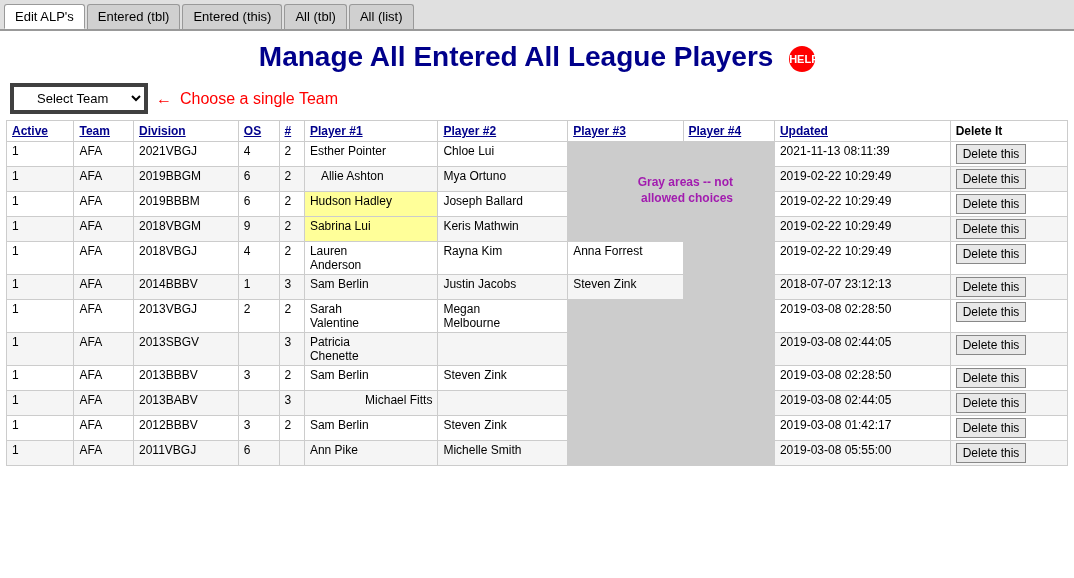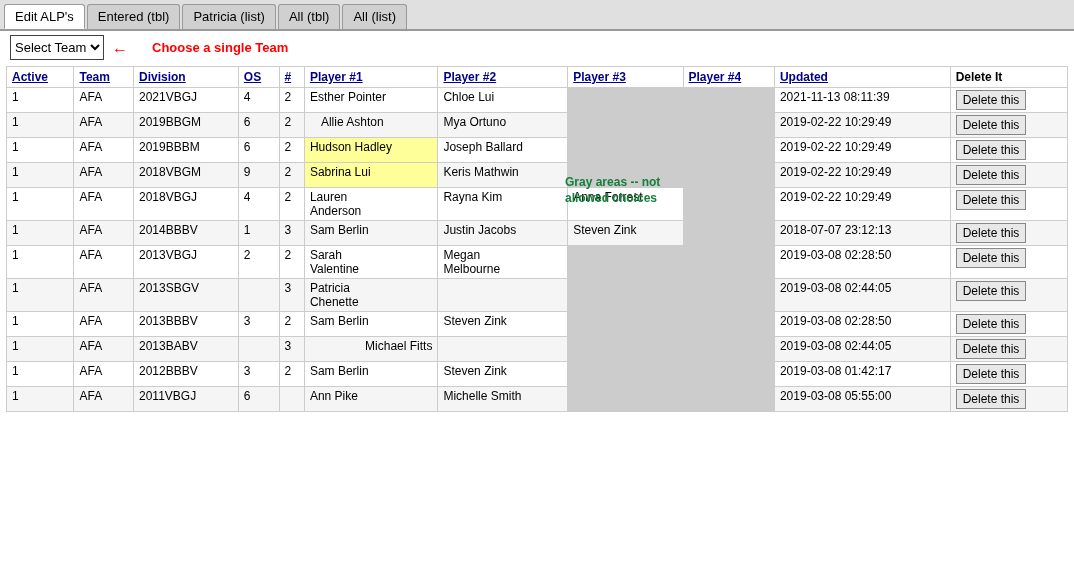--- a/index.html
+++ b/index.html
@@ -46,28 +46,28 @@
     }
 
     
     .controls-row {
       display: flex;
       align-items: center;
       padding: 4px 10px 6px 10px;
       gap: 8px;
     }
     .select-team {
-      padding: 3px 0;
+      padding: 3px 19px;
       font-size: 13px;
-      border: 1px solid #404040;
+      border: 4px solid #404040;
       background: #fff;
       cursor: pointer;
     }
     .arrow-icon { color: red; font-size: 16px; font-weight: bold; }
-    .choose-label { color: red; font-weight: bold; font-size: 13px; margin-left: 16px; }
+    .choose-label { color: red; font-weight: normal; font-size: 16px; }
 
     
     .table-wrap { padding: 0 6px; overflow-y: auto; max-height: 430px; }
     table { border-collapse: collapse; width: 100%; font-size: 12px; }
     thead th {
       color: #00008B;
       font-weight: bold;
       text-decoration: underline;
       border: 1px solid #ccc;
       padding: 3px 5px;
@@ -105,52 +105,56 @@
     .annotation-container {
       position: relative;
     }
     .annotation-box {
       position: absolute;
       pointer-events: none;
       z-index: 10;
     }
     .annot-gray-areas {
       top: 175px;
-      left: 565px;
+      left: 543px;
       width: 190px;
-      color: #15803d;
+      color: #a21caf;
       font-size: 12px;
       font-weight: bold;
-      text-align: left;
+      text-align: right;
       line-height: 1.3;
     }
   </style>
 </head>
 <body>
 
 <div class="annotation-container">
 
   <div class="tabs">
     <div class="tab active">
       <span>Edit ALP's</span>
     </div>
     <div class="tab">
       <span>Entered (tbl)</span>
     </div>
     <div class="tab">
-      <span>Patricia (list)</span>
+      <span>Entered (this)</span>
     </div>
     <div class="tab">
       <span>All (tbl)</span>
     </div>
     <div class="tab">
       <span>All (list)</span>
     </div>
   </div>
 
+  <div class="page-title">
+    <span>Manage All Entered All League Players</span>
+    <span class="help-icon">HELP</span>
+  </div>
 
   <div class="controls-row">
     <select class="select-team">
       <option>Select Team</option>
     </select>
     <span class="arrow-icon">←</span>
     <span class="choose-label">Choose a single Team</span>
   </div>
 
   <div class="table-wrap">

